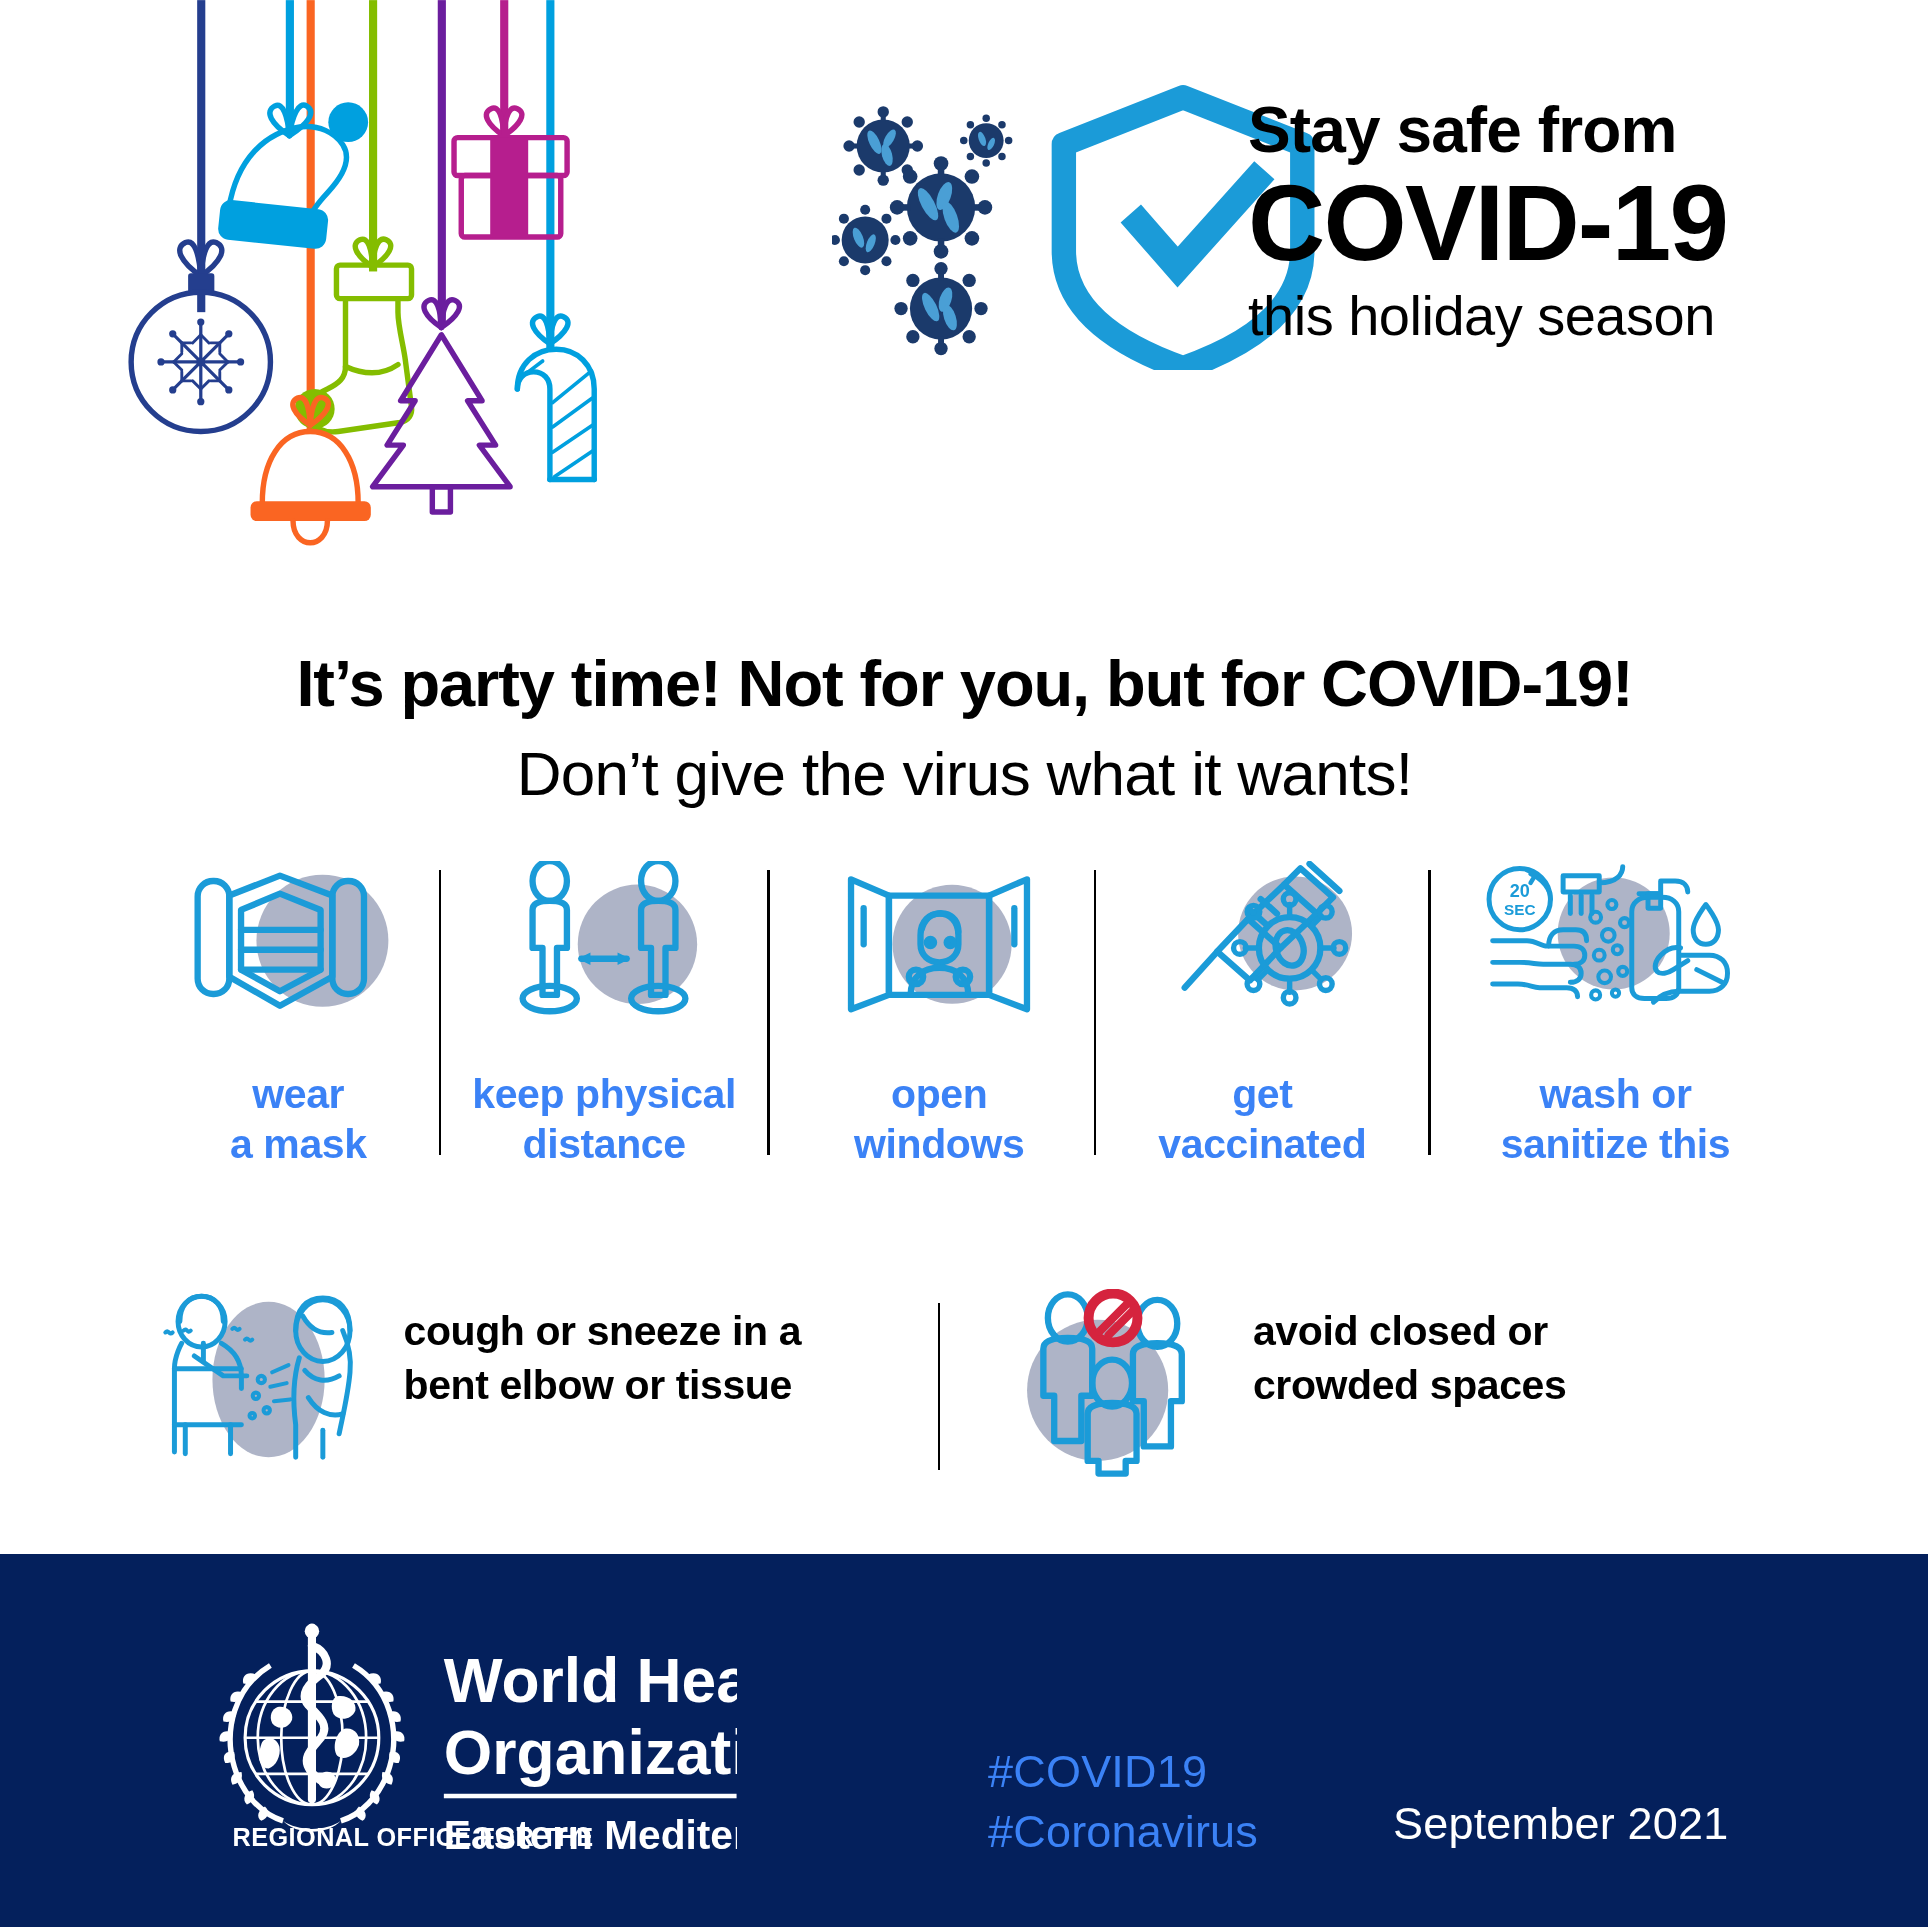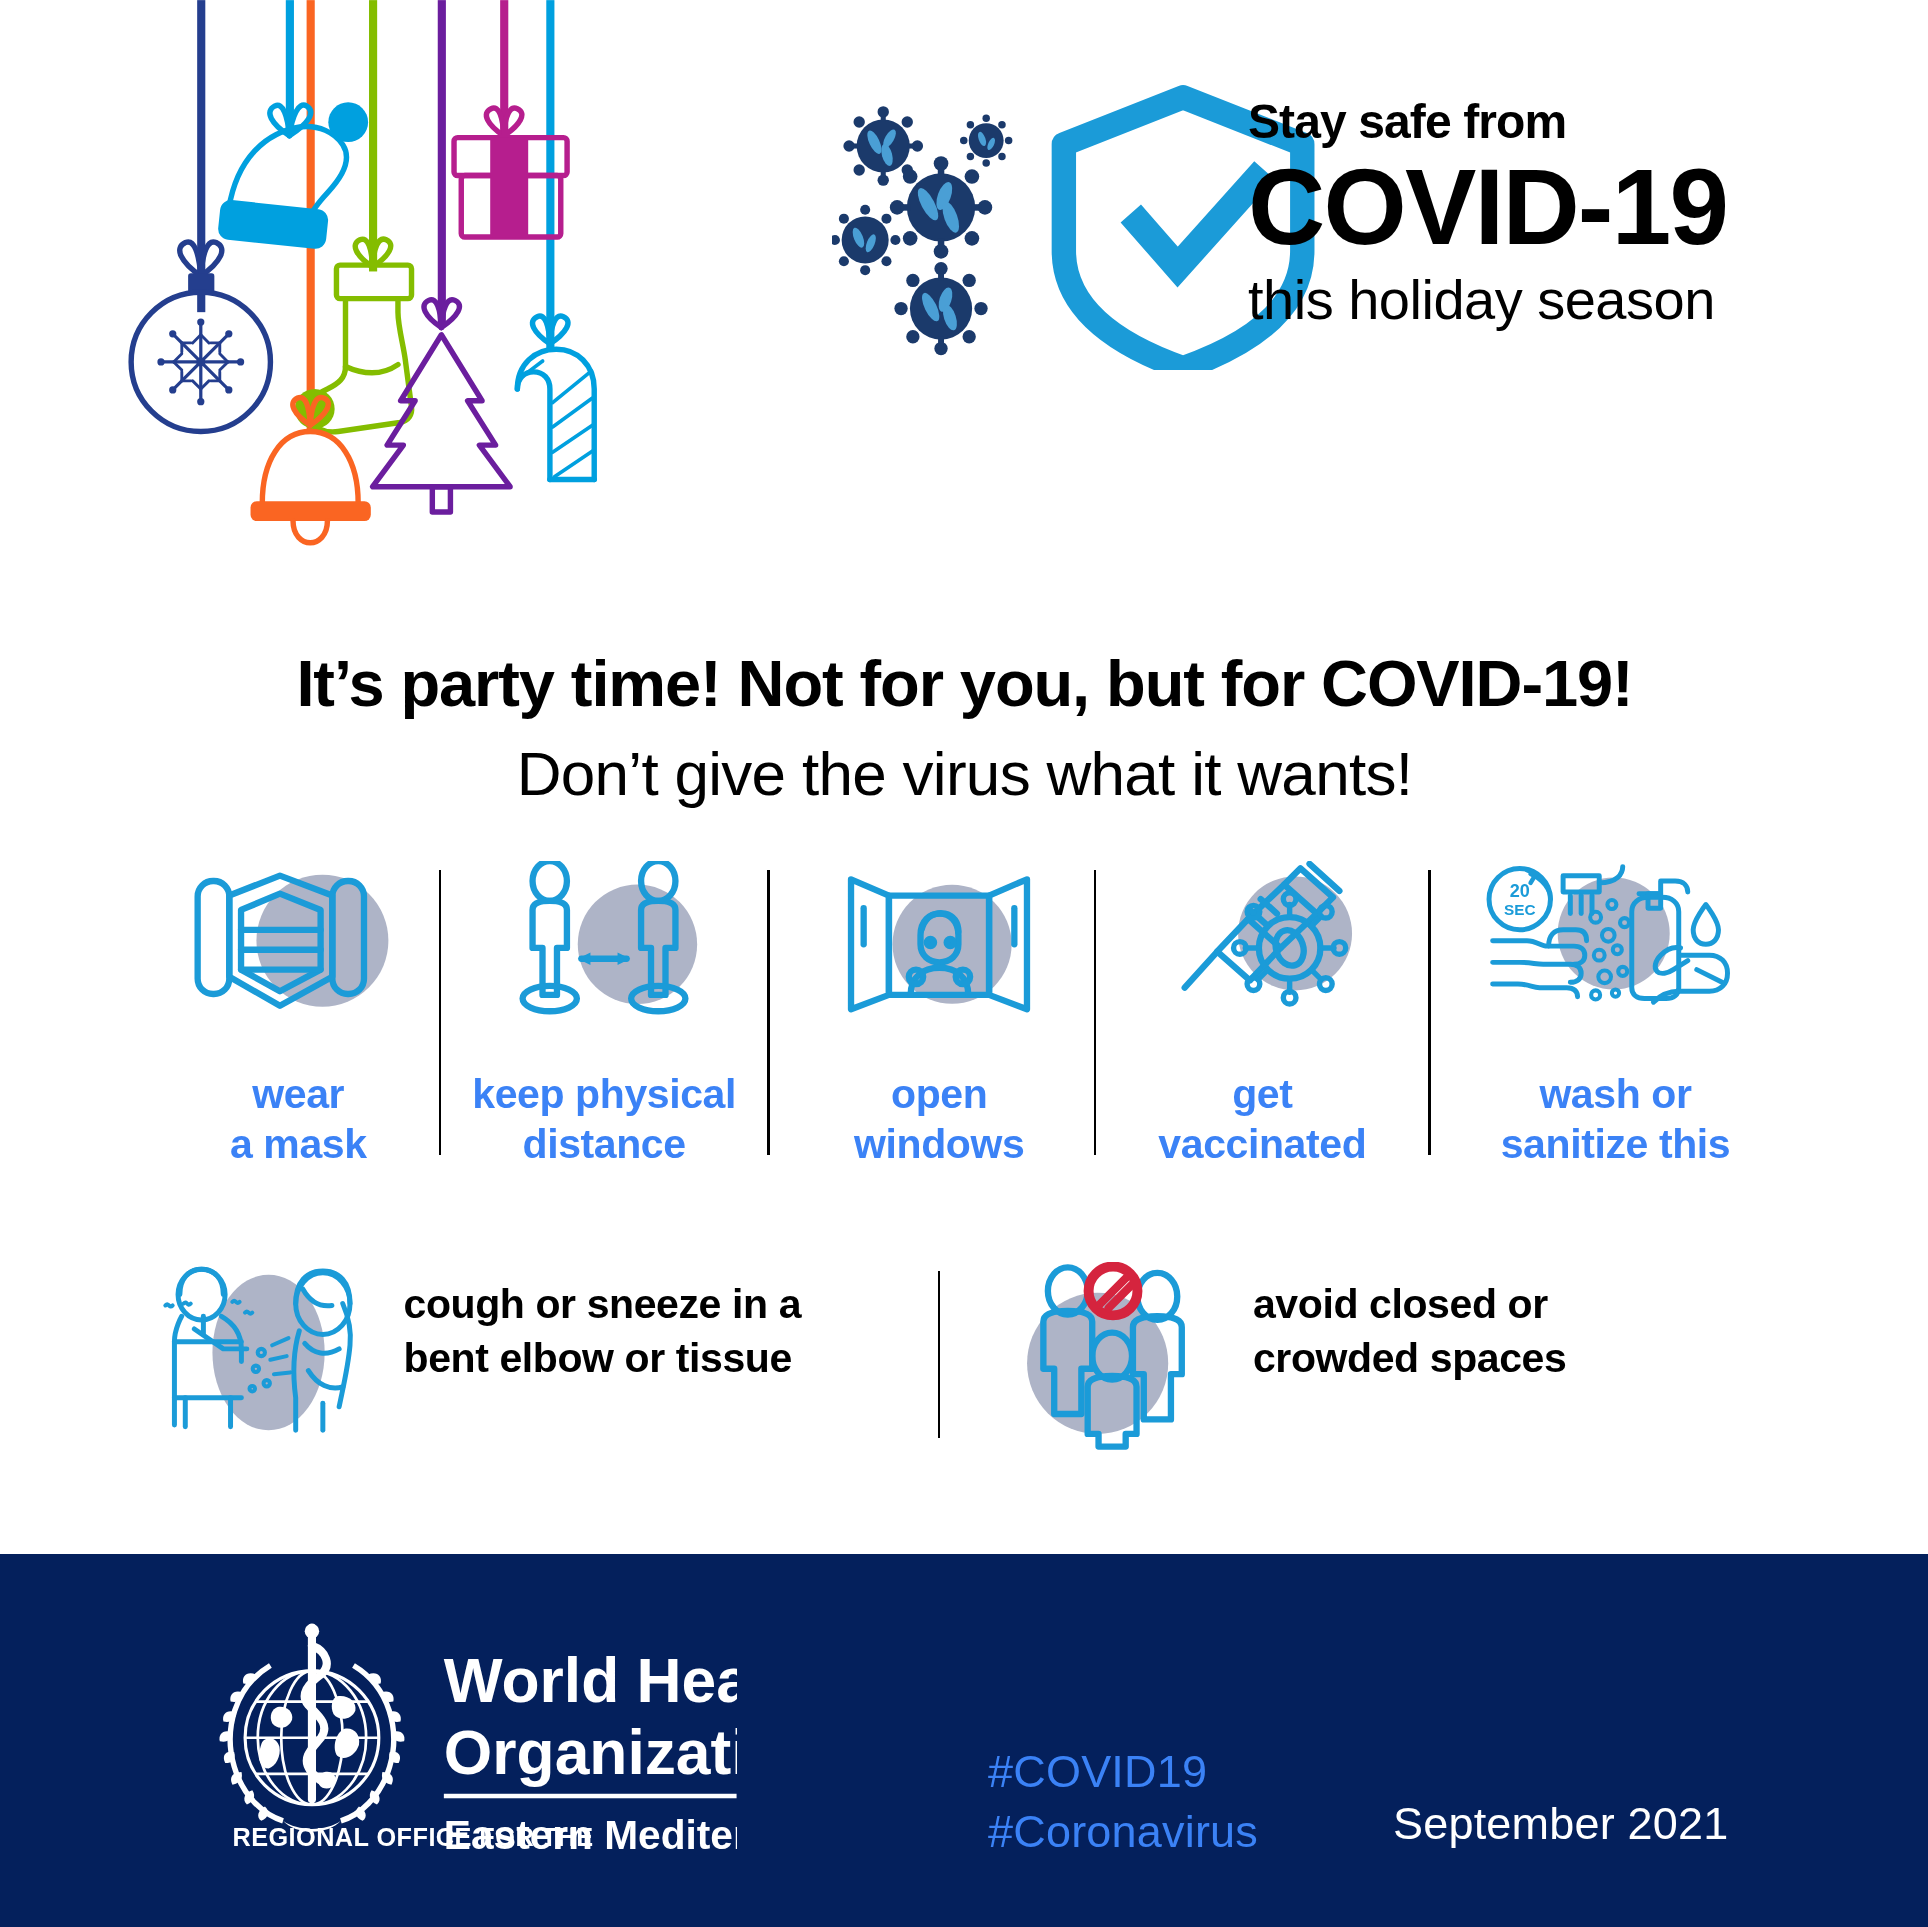--- a/index.html
+++ b/index.html
@@ -13,21 +13,21 @@
 
   
   #ornaments { position:absolute; left:0; top:0; width:814px; height:561px; }
   #header-badge { position:absolute; left:832px; top:81px; width:1067px; height:289px; }
 
   #title-block {
     position:absolute; left:1248px; top:98px; width:651px;
     text-align:left; color:#000;
   }
   .t-stay {
-    font-size:48px; font-weight:700; line-height:1.0;
+    font-size:64px; font-weight:700; line-height:1.0;
     letter-spacing:-0.9px;
   }
   .t-covid {
     font-size:107px; font-weight:700; line-height:1.08;
     letter-spacing:-1.8px; margin-top:3.6px;
   }
   .t-holiday {
     font-size:56px; font-weight:300; line-height:1.1;
     margin-top:3.6px; letter-spacing:-0.5px;
   }
@@ -58,21 +58,21 @@
   .cell .lbl {
     margin-top:29px; text-align:center;
     font-size:41px; font-weight:700; line-height:1.22; color:#3b82f6;
     letter-spacing:-0.4px;
   }
   .vdiv { width:2.7px; background:#000; height:285px; align-self:flex-start; flex:0 0 2.7px; }
 
   
   #row2 {
     position:absolute; left:158px; top:1262px; width:1642px; height:208px;
-    display:flex; align-items:flex-start;
+    display:flex; align-items:flex-end;
   }
   .wcell { display:flex; align-items:flex-start; }
   .wcell .wico { width:222px; height:181px; display:flex; align-items:flex-start; justify-content:center; }
   .wcell .wlbl {
     margin-left:23.5px; margin-top:14.5px;
     font-size:41px; font-weight:700; line-height:1.32; color:#000;
     letter-spacing:-0.4px; white-space:nowrap;
   }
   .vdiv2 { width:2.7px; background:#000; height:167px; margin-top:9px; }
 

